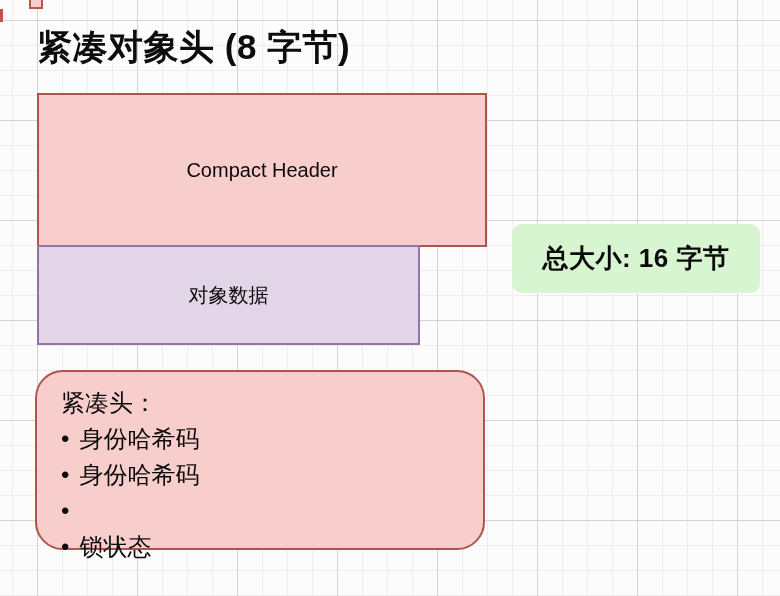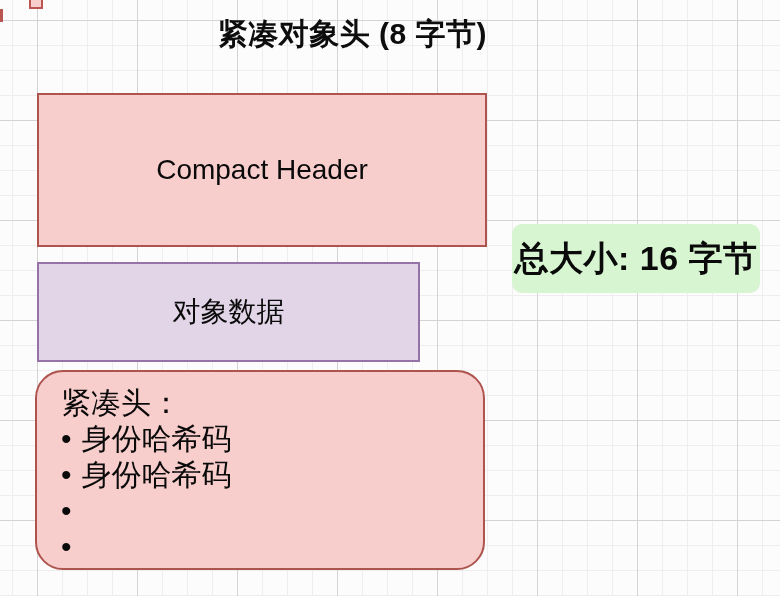--- a/index.html
+++ b/index.html
@@ -16,63 +16,63 @@
     background-image:
       linear-gradient(to right, #d4d4d4 1px, transparent 1px),
       linear-gradient(to bottom, #d4d4d4 1px, transparent 1px),
       linear-gradient(to right, #eeeeee 1px, transparent 1px),
       linear-gradient(to bottom, #eeeeee 1px, transparent 1px);
     background-size: 100px 100px, 100px 100px, 25px 25px, 25px 25px;
     background-position: 37px 0, 0 20px, 12px 0, 0 20px;
   }
   .diagram-title {
     position: absolute;
-    left: 37px; top: 14px; width: 450px;
-    text-align: right;
-    font-size: 30px; font-weight: 700;
+    left: 37px; top: 24px; width: 450px;
+    text-align: left;
+    font-size: 35px; font-weight: 700;
     letter-spacing: 0.5px;
     color: #0d0d0d;
   }
   .box {
     position: absolute;
     box-sizing: border-box;
     display: flex; flex-direction: column;
     align-items: center; justify-content: center;
     text-align: center;
-    font-size: 28px; line-height: 36px;
+    font-size: 20px; line-height: 36px;
   }
   .compact-header-box {
     left: 37px; top: 93px; width: 450px; height: 154px;
     background: #f8cecc;
     border: 2px solid #ae544e;
   }
   .object-data-box {
-    left: 37px; top: 262px; width: 383px; height: 100px;
+    left: 37px; top: 245px; width: 383px; height: 100px;
     background: #e1d5e7;
     border: 2px solid #9673a6;
   }
   .total-size-badge {
     position: absolute;
     left: 512px; top: 224px; width: 248px; height: 69px;
     box-sizing: border-box;
     background: #d6f5d0;
     border-radius: 10px;
     display: flex; align-items: center; justify-content: center;
-    font-size: 34px; font-weight: 700;
+    font-size: 26px; font-weight: 700;
     letter-spacing: 0.5px;
   }
   .details-box {
     position: absolute;
-    left: 35px; top: 370px; width: 450px; height: 200px;
+    left: 35px; top: 370px; width: 450px; height: 180px;
     box-sizing: border-box;
     background: #f8cecc;
     border: 2px solid #ae544e;
     border-radius: 28px;
     padding: 13px 20px 0 24px;
-    font-size: 30px; line-height: 36px;
+    font-size: 24px; line-height: 36px;
   }
   .details-heading { white-space: nowrap; }
   .list-row { display: flex; align-items: baseline; white-space: nowrap; }
   .bullet { margin-right: 10px; }
   .clip-artifact-top {
     position: absolute; left: 29px; top: 0; width: 14px; height: 9px;
     box-sizing: border-box;
     background: #f8cecc;
     border: 2px solid #bb5550; border-top: none;
   }
@@ -111,16 +111,17 @@
     </div>
     <div class="list-row">
       <span class="bullet">•</span>
       <span>身份哈希码</span>
     </div>
     <div class="list-row">
       <span class="bullet">•</span>
     </div>
     <div class="list-row">
       <span class="bullet">•</span>
+      <span>锁状态</span>
     </div>
   </div>
 
 </div>
 
 </body></html>

